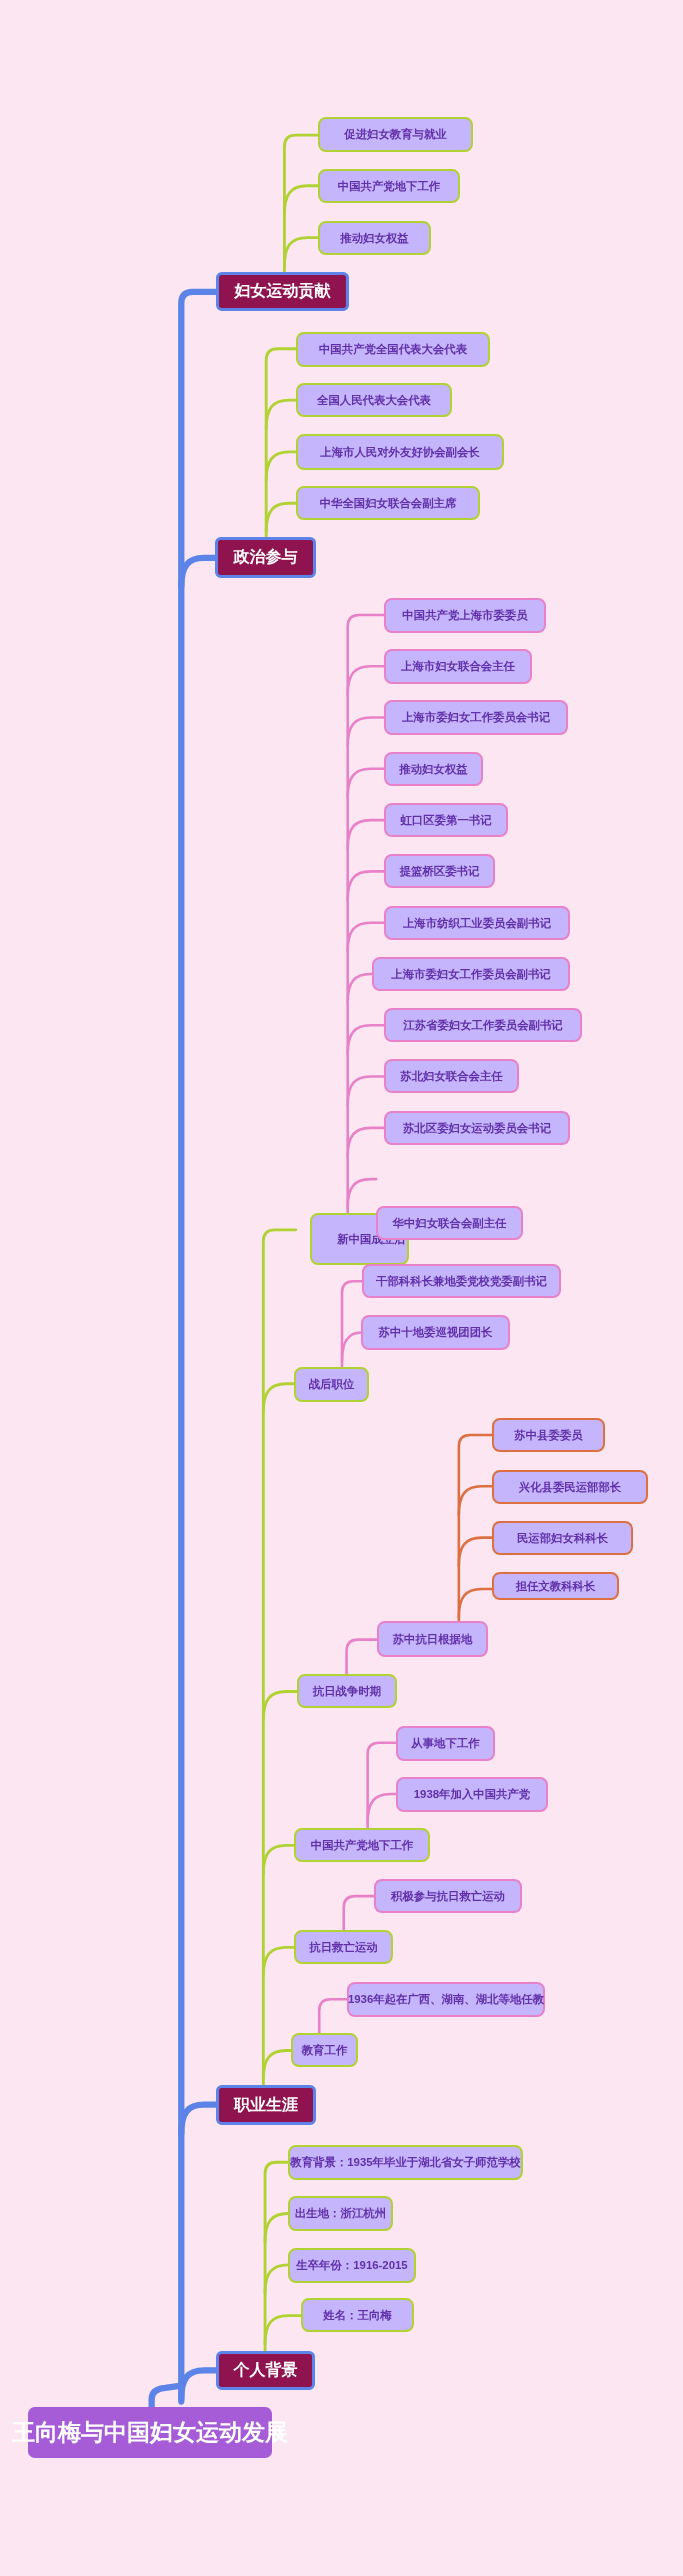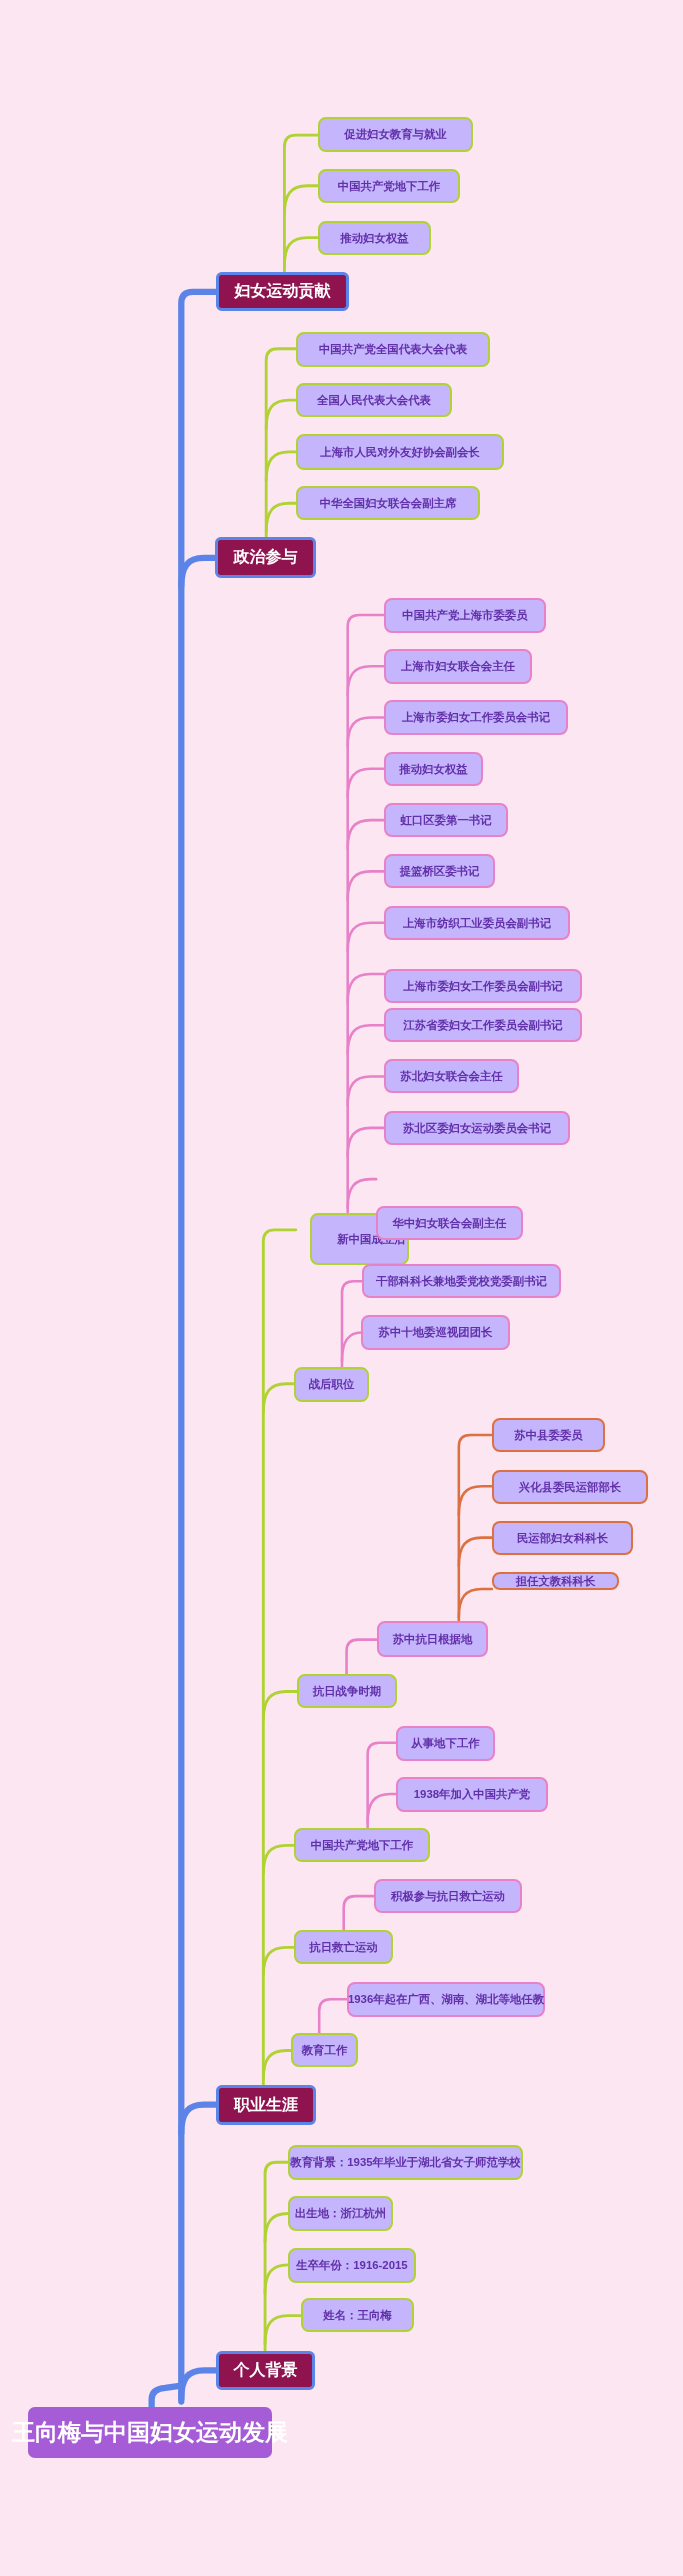--- a/index.html
+++ b/index.html
@@ -100,34 +100,34 @@
     <div class="node green" style="left: 296px; top: 434px; width: 208px; height: 36px;">上海市人民对外友好协会副会长</div>
     <div class="node green" style="left: 296px; top: 486px; width: 184px; height: 34px;">中华全国妇女联合会副主席</div>
     <div class="node green" style="left: 310px; top: 1213px; width: 99px; height: 52px; padding-left: 24px;">新中国成立后</div>
     <div class="node pink" style="left: 384px; top: 598px; width: 162px; height: 35px;">中国共产党上海市委委员</div>
     <div class="node pink" style="left: 384px; top: 649px; width: 148px; height: 35px;">上海市妇女联合会主任</div>
     <div class="node pink" style="left: 384px; top: 700px; width: 184px; height: 35px;">上海市委妇女工作委员会书记</div>
     <div class="node pink" style="left: 384px; top: 752px; width: 99px; height: 34px;">推动妇女权益</div>
     <div class="node pink" style="left: 384px; top: 803px; width: 124px; height: 34px;">虹口区委第一书记</div>
     <div class="node pink" style="left: 384px; top: 854px; width: 111px; height: 34px;">提篮桥区委书记</div>
     <div class="node pink" style="left: 384px; top: 906px; width: 186px; height: 34px;">上海市纺织工业委员会副书记</div>
-    <div class="node pink" style="left: 384px; top: 957px; width: 198px; height: 34px; margin-top: 12px;">上海市委妇女工作委员会副书记</div>
+    <div class="node pink" style="left: 372px; top: 957px; width: 198px; height: 34px;">上海市委妇女工作委员会副书记</div>
     <div class="node pink" style="left: 384px; top: 1008px; width: 198px; height: 34px;">江苏省委妇女工作委员会副书记</div>
     <div class="node pink" style="left: 384px; top: 1059px; width: 135px; height: 34px;">苏北妇女联合会主任</div>
     <div class="node pink" style="left: 384px; top: 1111px; width: 186px; height: 34px;">苏北区委妇女运动委员会书记</div>
     <div class="node pink" style="left: 376px; top: 1162px; width: 147px; height: 34px; margin-top: 44px;">华中妇女联合会副主任</div>
     <div class="node green" style="left: 294px; top: 1367px; width: 75px; height: 35px;">战后职位</div>
     <div class="node pink" style="left: 362px; top: 1264px; width: 199px; height: 34px;">干部科科长兼地委党校党委副书记</div>
     <div class="node pink" style="left: 361px; top: 1315px; width: 149px; height: 35px;">苏中十地委巡视团团长</div>
     <div class="node green" style="left: 297px; top: 1674px; width: 100px; height: 34px;">抗日战争时期</div>
     <div class="node pink" style="left: 377px; top: 1621px; width: 111px; height: 36px;">苏中抗日根据地</div>
     <div class="node orange" style="left: 492px; top: 1418px; width: 113px; height: 34px;">苏中县委委员</div>
     <div class="node orange" style="left: 492px; top: 1470px; width: 156px; height: 34px;">兴化县委民运部部长</div>
     <div class="node orange" style="left: 492px; top: 1521px; width: 141px; height: 34px;">民运部妇女科科长</div>
-    <div class="node orange" style="left: 492px; top: 1572px; width: 127px; height: 18px;">担任文教科科长</div>
+    <div class="node orange" style="left: 492px; top: 1572px; width: 127px; height: 28px;">担任文教科科长</div>
     <div class="node green" style="left: 294px; top: 1828px; width: 136px; height: 34px;">中国共产党地下工作</div>
     <div class="node pink" style="left: 396px; top: 1726px; width: 99px; height: 35px;">从事地下工作</div>
     <div class="node pink" style="left: 396px; top: 1777px; width: 152px; height: 35px;">1938年加入中国共产党</div>
     <div class="node green" style="left: 294px; top: 1930px; width: 99px; height: 34px;">抗日救亡运动</div>
     <div class="node pink" style="left: 374px; top: 1879px; width: 148px; height: 34px;">积极参与抗日救亡运动</div>
     <div class="node green" style="left: 291px; top: 2033px; width: 67px; height: 34px;">教育工作</div>
     <div class="node pink" style="left: 347px; top: 1982px; width: 198px; height: 35px;">1936年起在广西、湖南、湖北等地任教</div>
     <div class="node green" style="left: 288px; top: 2145px; width: 235px; height: 35px;">教育背景：1935年毕业于湖北省女子师范学校</div>
     <div class="node green" style="left: 288px; top: 2196px; width: 105px; height: 35px;">出生地：浙江杭州</div>
     <div class="node green" style="left: 288px; top: 2248px; width: 128px; height: 35px;">生卒年份：1916-2015</div>

